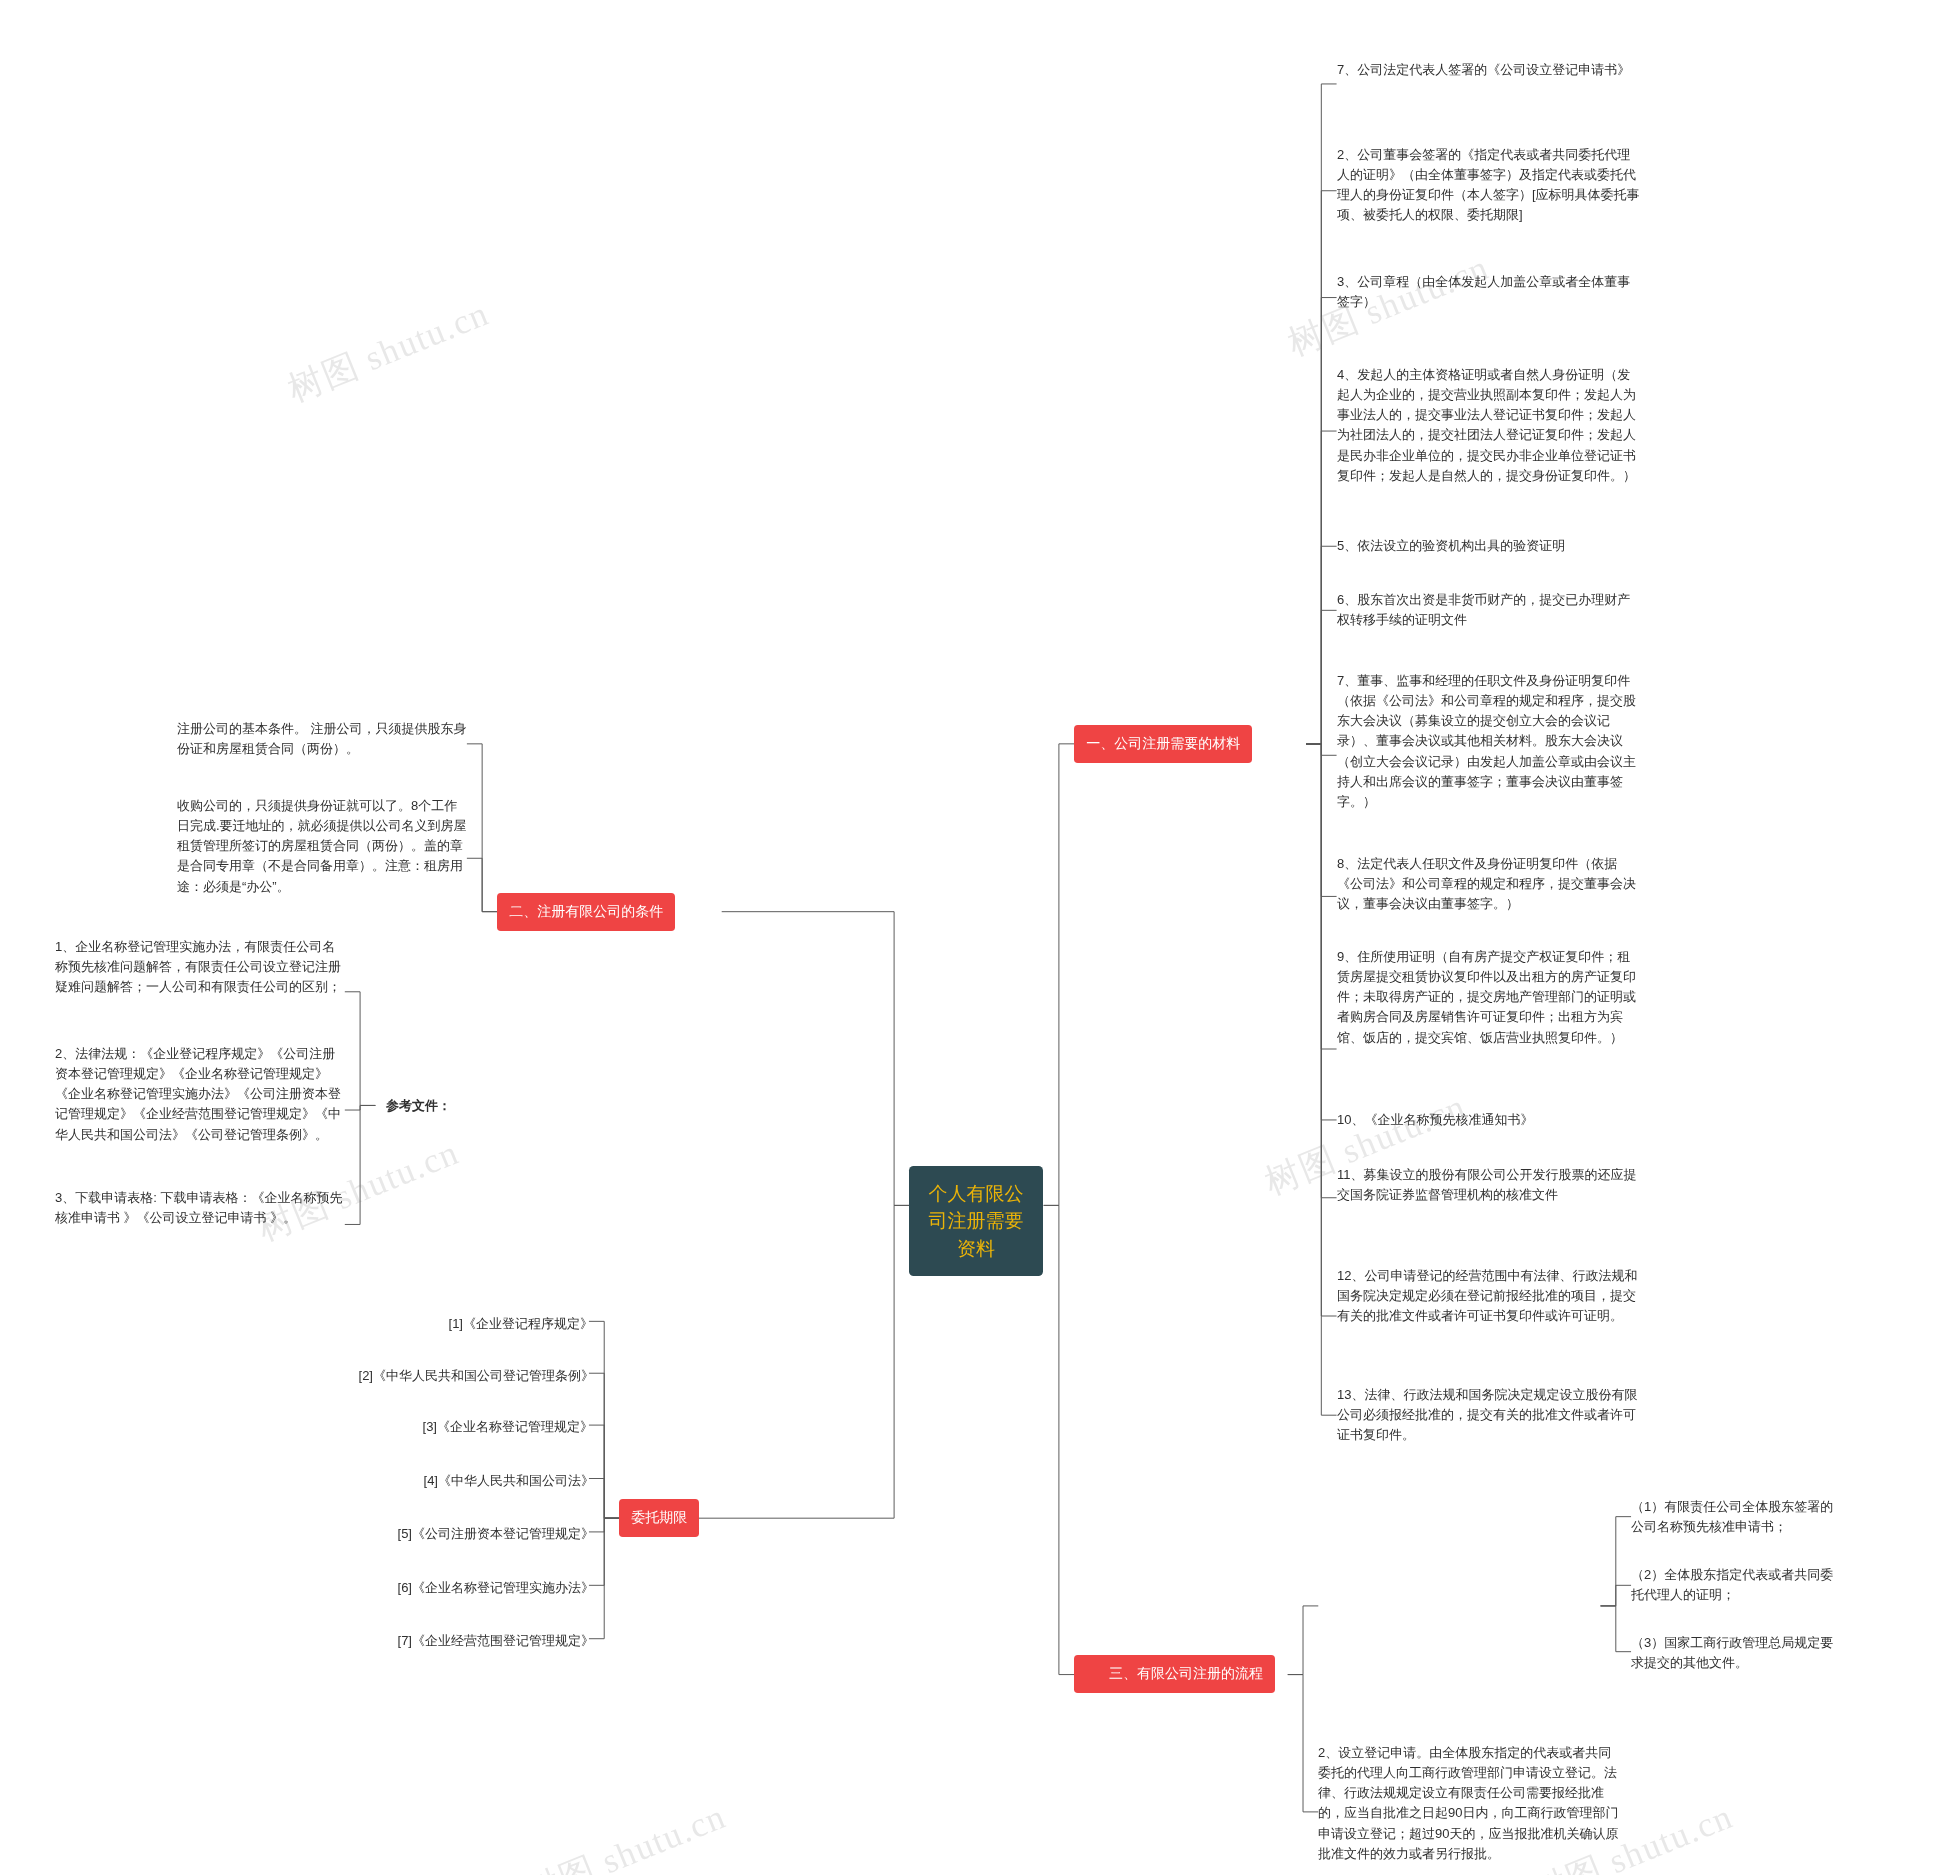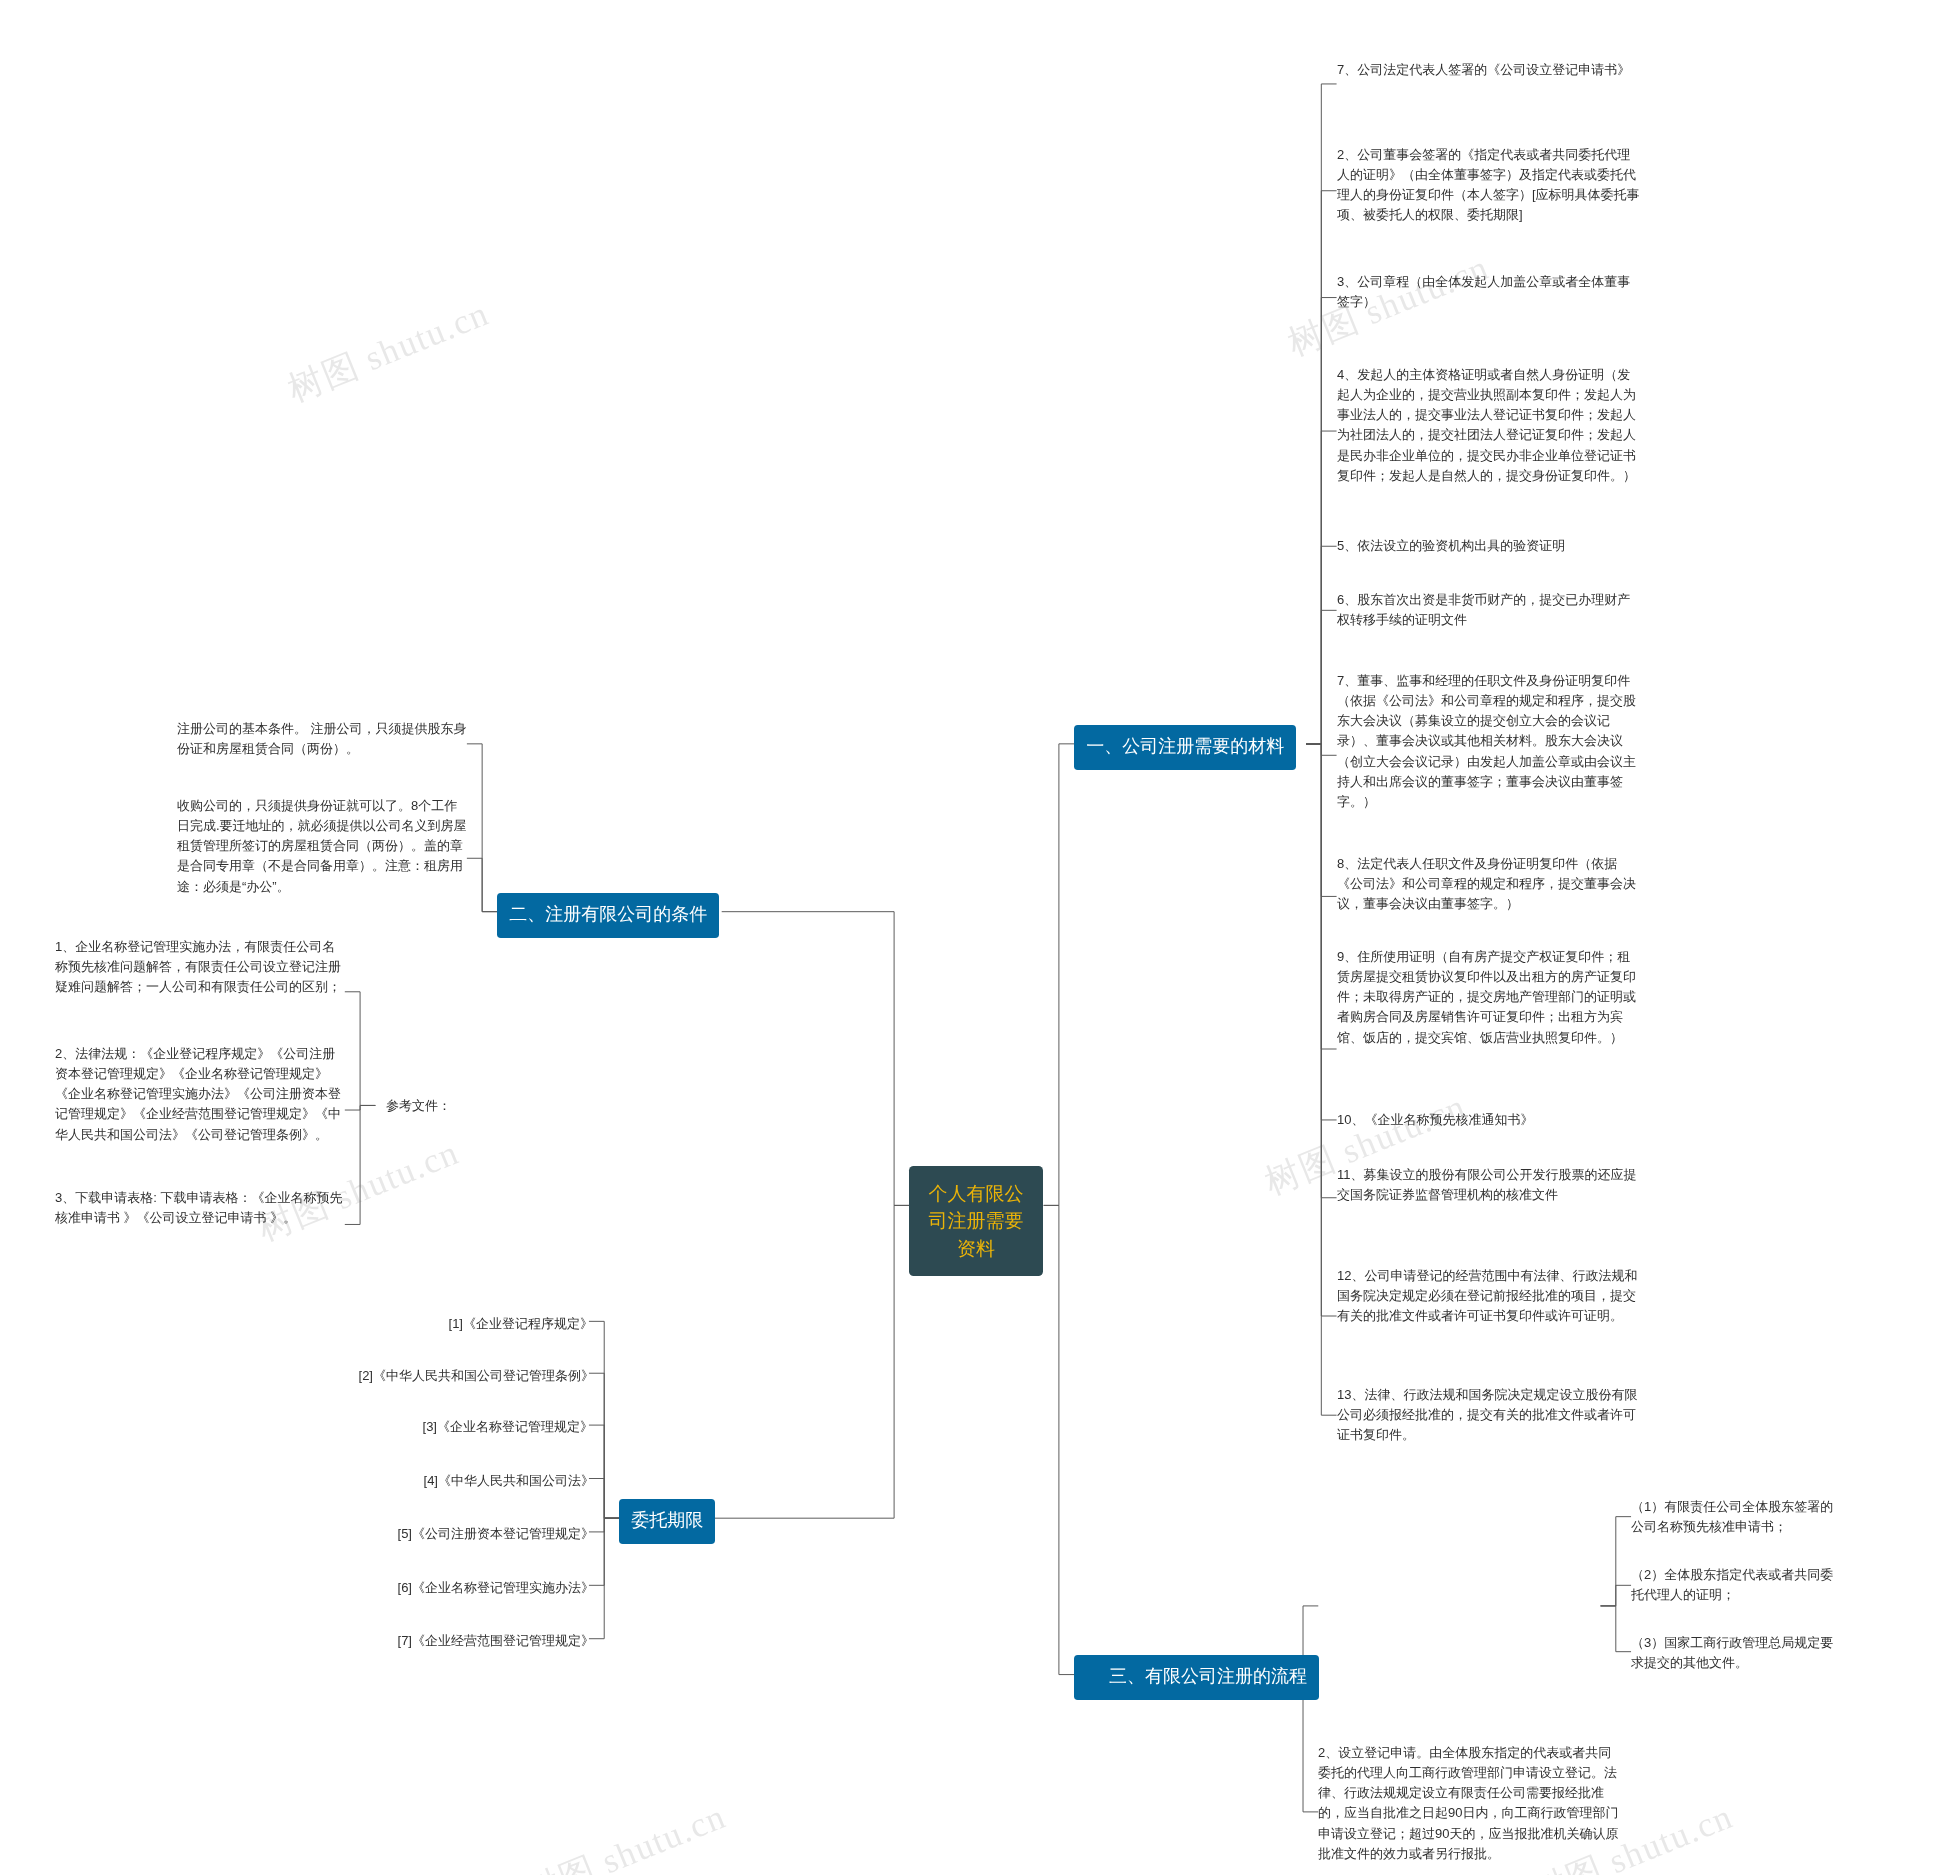--- a/index.html
+++ b/index.html
@@ -35,24 +35,24 @@
     color: #eab308;
     border-radius: 4.6px;
     font-size: 19px;
     line-height: 1.45;
     text-align: center;
     padding: 13.7px 12.2px;
     box-sizing: border-box;
   }
   
   .branch {
-    background: #0369a1;
+    background: #ef4444;
     color: #ffffff;
     border-radius: 3.8px;
-    font-size: 18px;
+    font-size: 14px;
     padding: 8.4px 12.2px;
     text-align: left;
     box-sizing: border-box;
     white-space: nowrap;
   }
   .leaf {
     color: #2f2f2f;
     padding: 0;
   }
   .leaf-r { text-align: left; }
@@ -142,21 +142,21 @@
   <div class="node root" style="left:909px; top:1166px; width:134px;">个人有限公司注册需要资料</div>
 
   <div class="node branch" style="left:1074px; top:725px;">一、公司注册需要的材料</div>
 
   <div class="node branch" style="left:1074px; top:1655px;padding-left:35px;">三、有限公司注册的流程</div>
 
   <div class="node branch" style="left:497px; top:893px;">二、注册有限公司的条件</div>
 
   <div class="node branch" style="left:619px; top:1499px;">委托期限</div>
 
-  <div class="node leaf" style="left:386px; top:1096px; width:92px;">参考文件：</div>
+  <div class="node leaf" style="left:386px; top:1096px; width:92px;font-weight:bold;">参考文件：</div>
 
   <div class="node leaf leaf-r" style="left:1337px; top:60px; width:305px;">7、公司法定代表人签署的《公司设立登记申请书》</div>
   <div class="node leaf leaf-r" style="left:1337px; top:145px; width:305px;">2、公司董事会签署的《指定代表或者共同委托代理人的证明》（由全体董事签字）及指定代表或委托代理人的身份证复印件（本人签字）[应标明具体委托事项、被委托人的权限、委托期限]</div>
   <div class="node leaf leaf-r" style="left:1337px; top:272px; width:305px;">3、公司章程（由全体发起人加盖公章或者全体董事签字）</div>
   <div class="node leaf leaf-r" style="left:1337px; top:365px; width:305px;">4、发起人的主体资格证明或者自然人身份证明（发起人为企业的，提交营业执照副本复印件；发起人为事业法人的，提交事业法人登记证书复印件；发起人为社团法人的，提交社团法人登记证复印件；发起人是民办非企业单位的，提交民办非企业单位登记证书复印件；发起人是自然人的，提交身份证复印件。）</div>
   <div class="node leaf leaf-r" style="left:1337px; top:536px; width:305px;">5、依法设立的验资机构出具的验资证明</div>
   <div class="node leaf leaf-r" style="left:1337px; top:590px; width:305px;">6、股东首次出资是非货币财产的，提交已办理财产权转移手续的证明文件</div>
   <div class="node leaf leaf-r" style="left:1337px; top:671px; width:305px;">7、董事、监事和经理的任职文件及身份证明复印件（依据《公司法》和公司章程的规定和程序，提交股东大会决议（募集设立的提交创立大会的会议记录）、董事会决议或其他相关材料。股东大会决议（创立大会会议记录）由发起人加盖公章或由会议主持人和出席会议的董事签字；董事会决议由董事签字。）</div>
   <div class="node leaf leaf-r" style="left:1337px; top:854px; width:305px;">8、法定代表人任职文件及身份证明复印件（依据《公司法》和公司章程的规定和程序，提交董事会决议，董事会决议由董事签字。）</div>
   <div class="node leaf leaf-r" style="left:1337px; top:947px; width:305px;">9、住所使用证明（自有房产提交产权证复印件；租赁房屋提交租赁协议复印件以及出租方的房产证复印件；未取得房产证的，提交房地产管理部门的证明或者购房合同及房屋销售许可证复印件；出租方为宾馆、饭店的，提交宾馆、饭店营业执照复印件。）</div>

